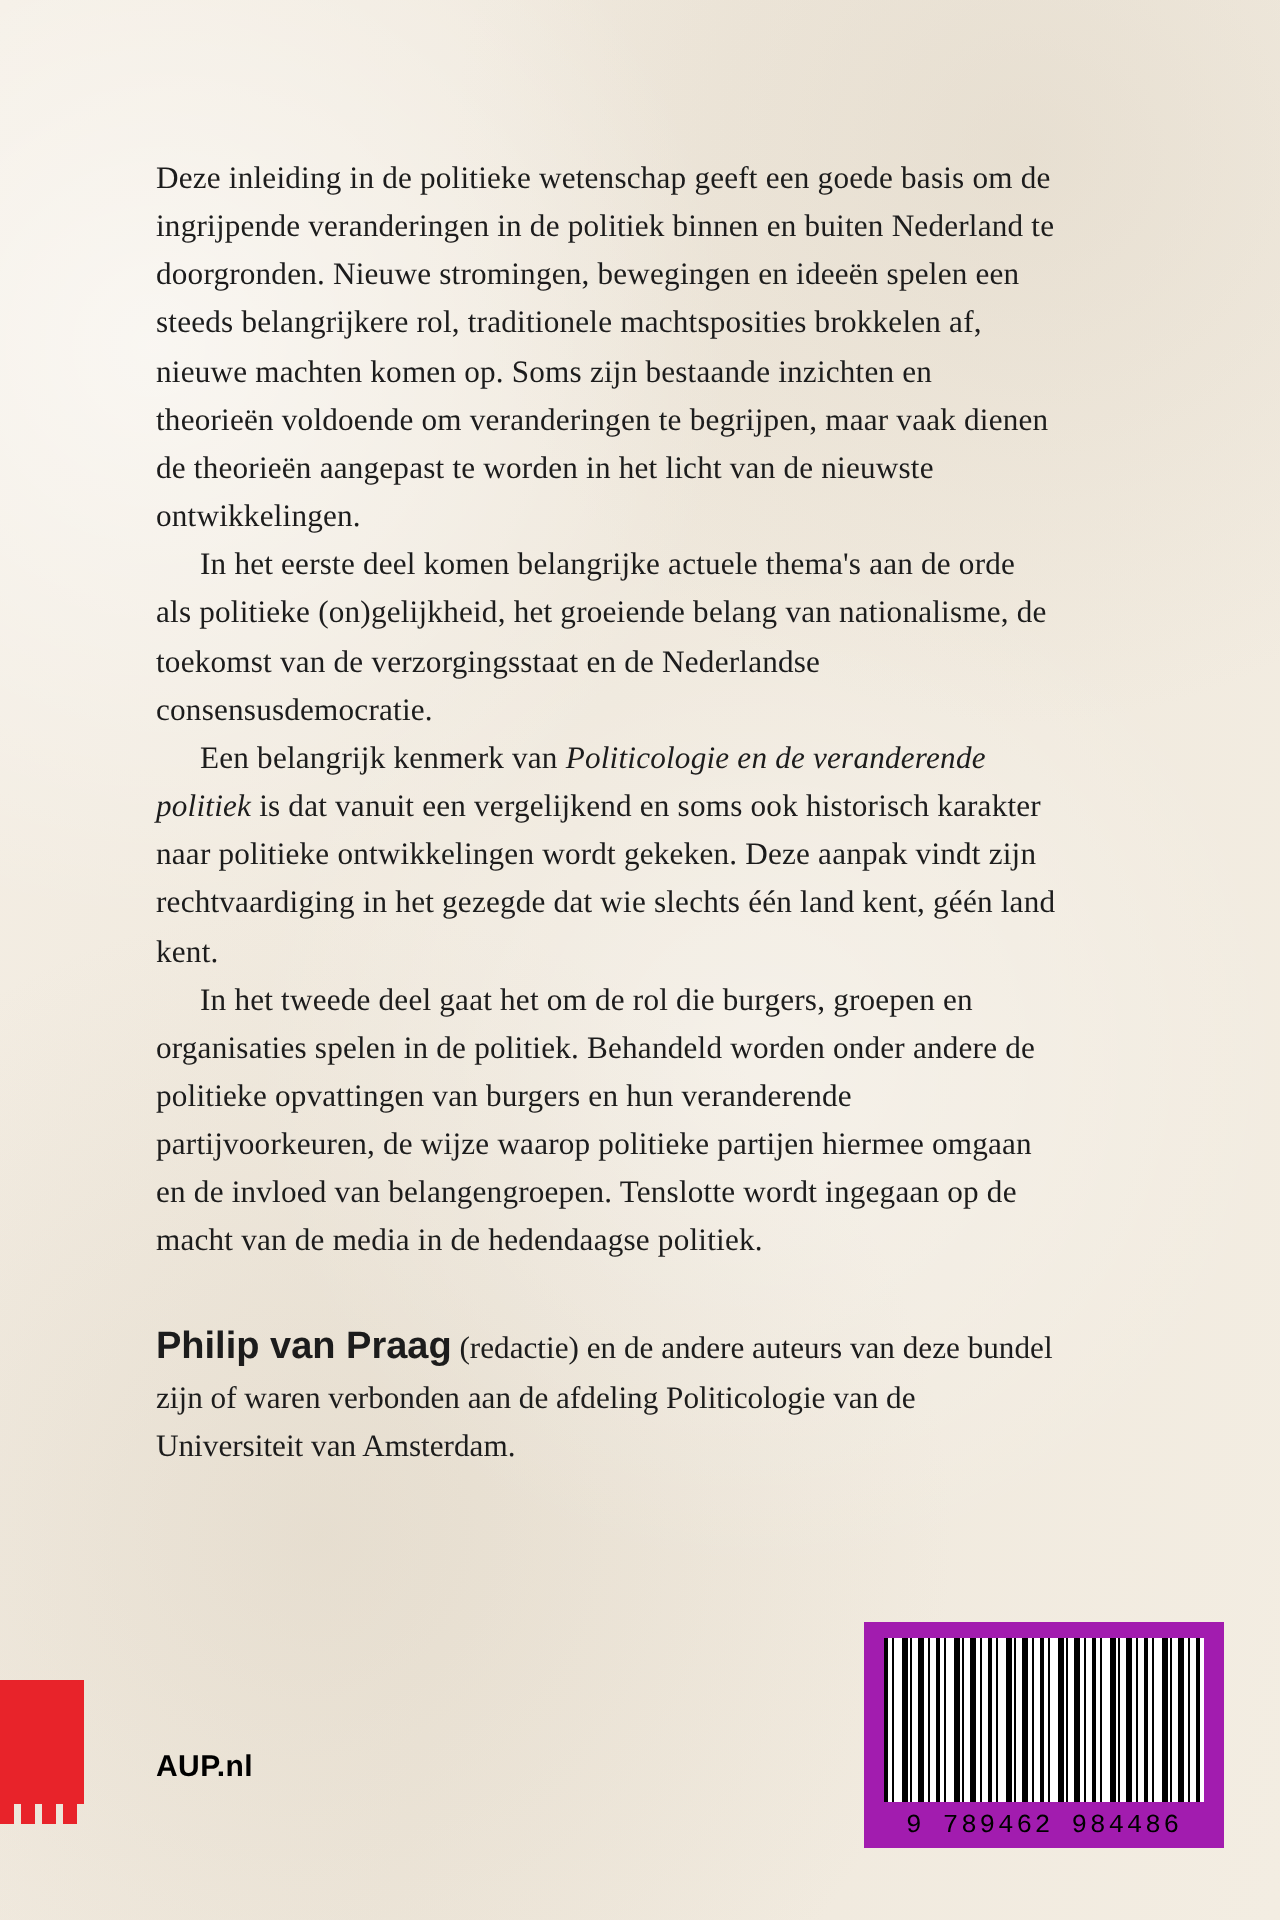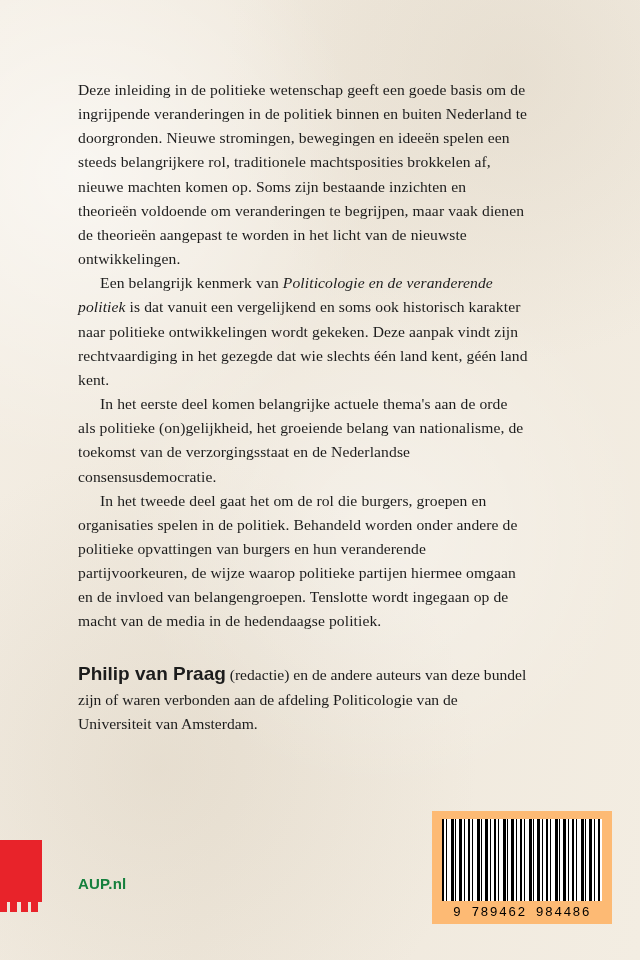--- a/index.html
+++ b/index.html
@@ -77,30 +77,30 @@
         #e8232a 21px 28px, transparent 28px 31.5px,
         #e8232a 31.5px 38.5px, transparent 38.5px 42px);
   }
   .publisher {
     position: absolute;
     left: 78px;
     bottom: 68px;
     font-family: "Liberation Sans", sans-serif;
     font-weight: bold;
     font-size: 15px;
-    color: #15803d;
+    color: #000000;
     letter-spacing: 0.2px;
   }
   
   .barcode-box {
     position: absolute;
     right: 28px;
     bottom: 36px;
     width: 180px;
-    background: #fdba74;
+    background: #a21caf;
     padding: 8px 10px 4px 10px;
     box-sizing: border-box;
   }
   .barcode-bars {
     height: 82px;
     width: 100%;
     background-repeat: repeat-x;
     background-image:
       repeating-linear-gradient(90deg,
         #000 0px, #000 2px, #fff 2px, #fff 4px,
@@ -121,23 +121,23 @@
 </style>
 </head>
 <body>
 
 <div class="paper-texture"></div>
 
 <div class="content">
 
   <p class="blurb first">Deze inleiding in de politieke wetenschap geeft een goede basis om de ingrijpende veranderingen in de politiek binnen en buiten Nederland te doorgronden. Nieuwe stromingen, bewegingen en ideeën spelen een steeds belangrijkere rol, traditionele machtsposities brokkelen af, nieuwe machten komen op. Soms zijn bestaande inzichten en theorieën voldoende om veranderingen te begrijpen, maar vaak dienen de theorieën aangepast te worden in het licht van de nieuwste ontwikkelingen.</p>
 
+  <p class="blurb indented">In het eerste deel komen belangrijke actuele thema's aan de orde als politieke (on)gelijkheid, het groeiende belang van nationalisme, de toekomst van de verzorgingsstaat en de Nederlandse consensusdemocratie.</p>
+
   <p class="blurb indented"><span>Een belangrijk kenmerk van </span><em>Politicologie en de veranderende politiek</em><span> is dat vanuit een vergelijkend en soms ook historisch karakter naar politieke ontwikkelingen wordt gekeken. Deze aanpak vindt zijn rechtvaardiging in het gezegde dat wie slechts één land kent, géén land kent.</span></p>
-
-  <p class="blurb indented">In het eerste deel komen belangrijke actuele thema's aan de orde als politieke (on)gelijkheid, het groeiende belang van nationalisme, de toekomst van de verzorgingsstaat en de Nederlandse consensusdemocratie.</p>
 
   <p class="blurb indented">In het tweede deel gaat het om de rol die burgers, groepen en organisaties spelen in de politiek. Behandeld worden onder andere de politieke opvattingen van burgers en hun veranderende partijvoorkeuren, de wijze waarop politieke partijen hiermee omgaan en de invloed van belangengroepen. Tenslotte wordt ingegaan op de macht van de media in de hedendaagse politiek.</p>
 
   <div class="author-block">
     <span class="author-name">Philip van Praag</span><span> (redactie) en de andere auteurs van deze bundel zijn of waren verbonden aan de afdeling Politicologie van de Universiteit van Amsterdam.</span>
   </div>
 
 </div>
 
 <div class="red-block"></div>

